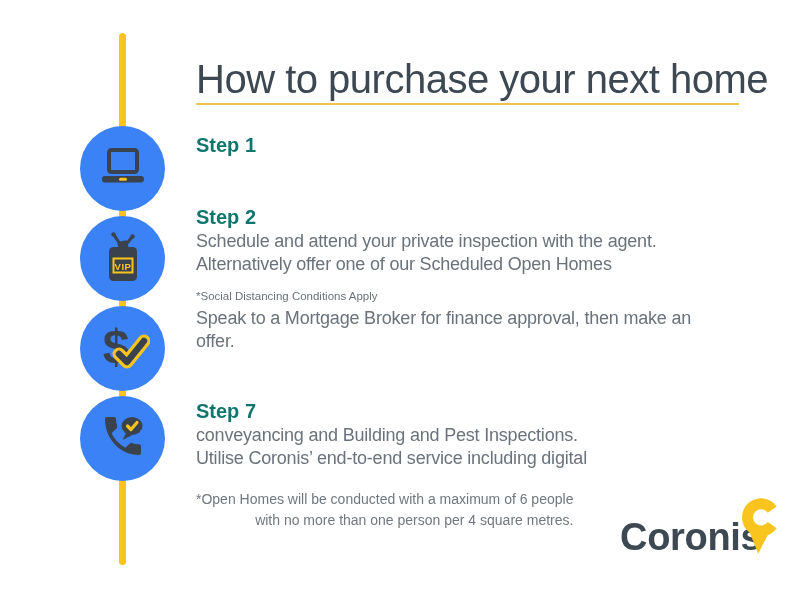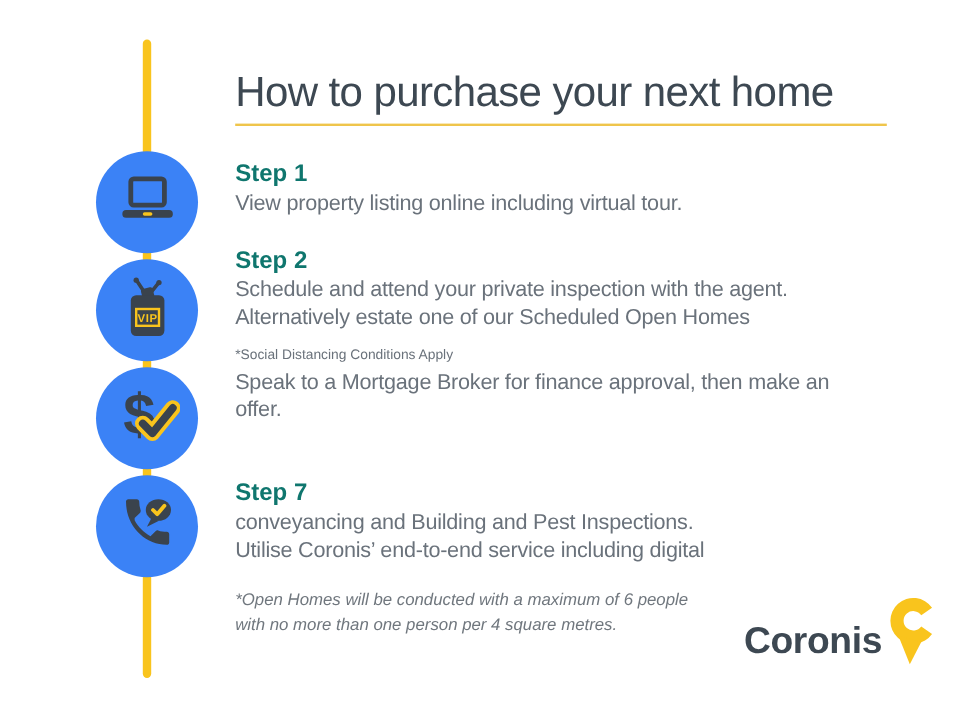--- a/index.html
+++ b/index.html
@@ -8,36 +8,36 @@
     font-family:"Liberation Sans",sans-serif;
   }
   
   .rail{position:absolute;left:119px;top:33px;width:7px;height:532px;
         background:#F9C41D;border-radius:4px;}
   .step-circle{position:absolute;left:80px;width:85px;height:85px;border-radius:50%;
         background:#3b82f6;display:flex;align-items:center;justify-content:center;}
   .c1{top:126px}.c2{top:216px}.c3{top:306px}.c4{top:396px}
 
   
-  .title{position:absolute;left:196px;top:57px;font-size:35px;letter-spacing:-0.5px;
+  .title{position:absolute;left:196px;top:57px;font-size:40px;letter-spacing:-0.5px;
         color:#3D4852;white-space:nowrap;}
   .title-underline{position:absolute;left:196px;top:103px;width:543px;height:2px;
         background:#EFC54B;}
 
   .step{position:absolute;left:196px;width:560px;}
   .s1{top:133px}.s2{top:205px}.s3{top:307px}.s4{top:399px}
   .step-label{font-size:20px;font-weight:bold;color:#0f766e;line-height:24px;margin:0 0 1px 0;}
   .step-line{font-size:18px;color:#6A727B;line-height:22.5px;letter-spacing:-0.2px;white-space:nowrap;}
   .step-note{font-size:11.5px;color:#6A727B;margin-top:15px;letter-spacing:0;}
 
-  .footnote{position:absolute;left:196px;top:489px;font-style:italic;font-size:14px;
-        color:#70777E;line-height:21px;}
+  .footnote{position:absolute;left:196px;top:489px;font-size:14px;
+        color:#70777E;line-height:21px;text-align:right;}
   .footnote div{white-space:nowrap;}
 
-  .brand-name{position:absolute;left:620px;top:516px;font-size:31px;font-weight:bold;
+  .brand-name{position:absolute;left:620px;top:516px;font-size:38px;font-weight:bold;
         color:#3D4852;letter-spacing:-0.3px;}
   .brand-mark{position:absolute;left:741px;top:493px;}
 </style>
 </head>
 <body>
 
 <div class="canvas">
 
   <div class="rail"></div>
 
@@ -85,27 +85,26 @@
         <path d="M28.5 13 L32 16.5 L38 9.5" stroke="#F9C41D" stroke-width="3.2" fill="none" stroke-linecap="round" stroke-linejoin="round"></path>
       </svg>
     </span>
   </div>
 
   <div class="title">How to purchase your next home</div>
   <div class="title-underline"></div>
 
   <div class="step s1">
     <div class="step-label">Step 1</div>
-    <div class="step-line">View property listing online including virtual tour.</div>
   </div>
 
   <div class="step s2">
     <div class="step-label">Step 2</div>
     <div class="step-line">Schedule and attend your private inspection with the agent.</div>
-    <div class="step-line">Alternatively estate one of our Scheduled Open Homes</div>
+    <div class="step-line">Alternatively offer one of our Scheduled Open Homes</div>
     <div class="step-note">*Social Distancing Conditions Apply</div>
   </div>
 
   <div class="step s3">
     <div class="step-line">Speak to a Mortgage Broker for finance approval, then make an</div>
     <div class="step-line">offer.</div>
   </div>
 
   <div class="step s4">
     <div class="step-label">Step 7</div>

